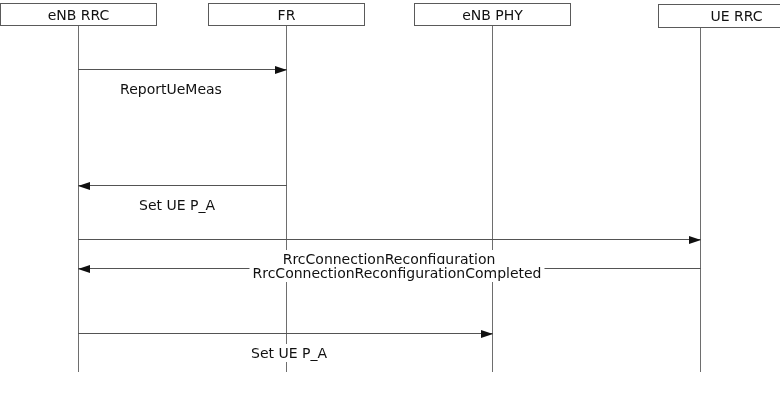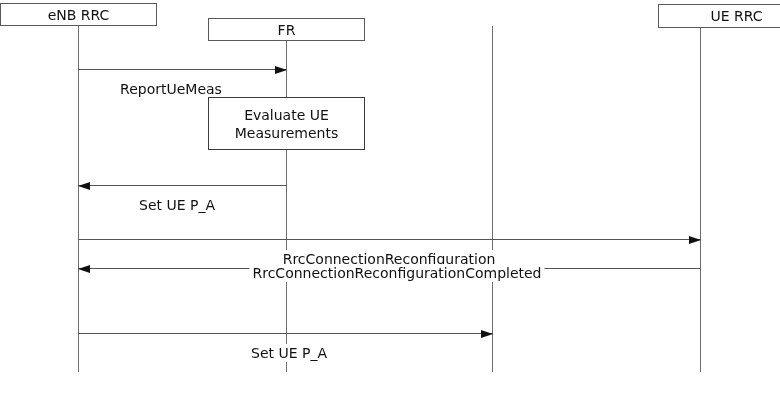--- a/index.html
+++ b/index.html
@@ -99,37 +99,34 @@
     border-bottom: none;
     z-index: 4;
   }
 </style>
 </head>
 <body>
 
 <div class="diagram">
 
   <div class="head" style="left:0; width:157px;">eNB RRC</div>
-  <div class="head" style="left:208px; width:157px;margin-top:15px;">FR</div>
+  <div class="head" style="left:208px; width:157px;">FR</div>
+  <div class="head" style="left:414px; width:157px;">eNB PHY</div>
   <div class="head" style="left:622px; width:157px; top:4px; height:24px;margin-left:36px;">UE RRC</div>
 
   <div class="lifeline" style="left:78px;"></div>
   <div class="lifeline" style="left:286px;"></div>
   <div class="lifeline" style="left:492px;"></div>
   <div class="lifeline" style="left:700px;"></div>
 
   <div class="mline" style="left:78px; top:69px; width:209px;">
     <span class="ah right"></span>
   </div>
   <div class="mlabel" style="left:171px; top:48px;">ReportUeMeas</div>
 
-  <div class="action-box">
-    <div>Evaluate UE</div>
-    <div>Measurements</div>
-  </div>
 
   <div class="mline" style="left:78px; top:185px; width:209px;">
     <span class="ah left"></span>
   </div>
   <div class="mlabel" style="left:177px; top:164px;">Set UE P_A</div>
 
   <div class="mline" style="left:78px; top:239px; width:623px;">
     <span class="ah right"></span>
   </div>
   <div class="mlabel" style="left:389px; top:218px;text-decoration:underline;">RrcConnectionReconfiguration</div>

